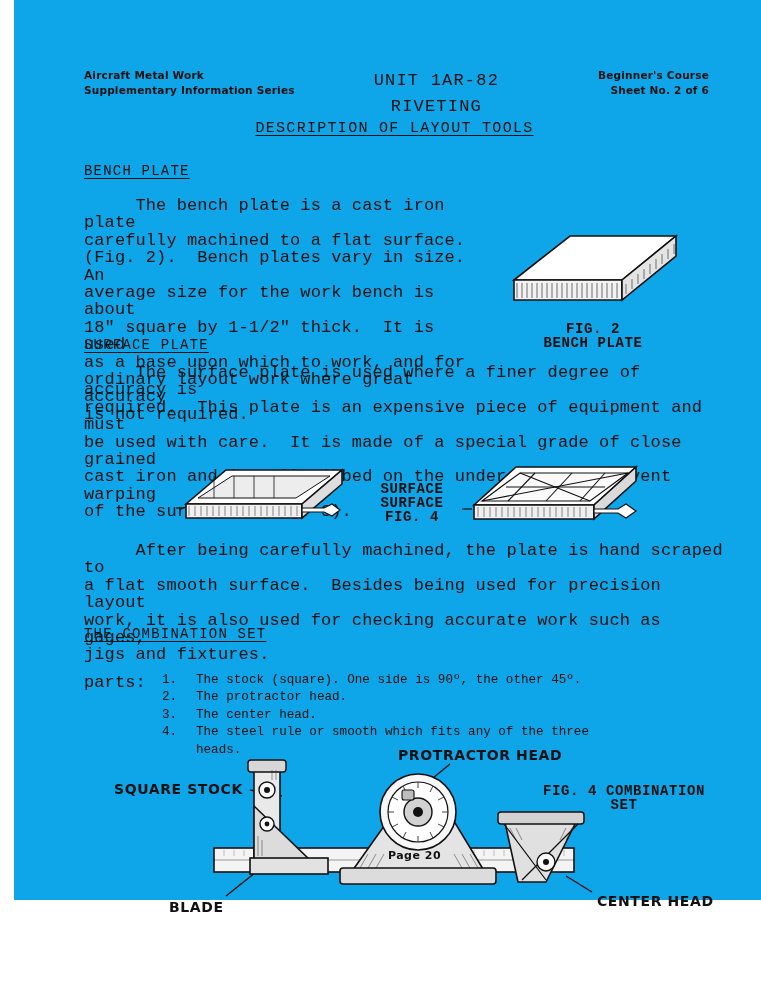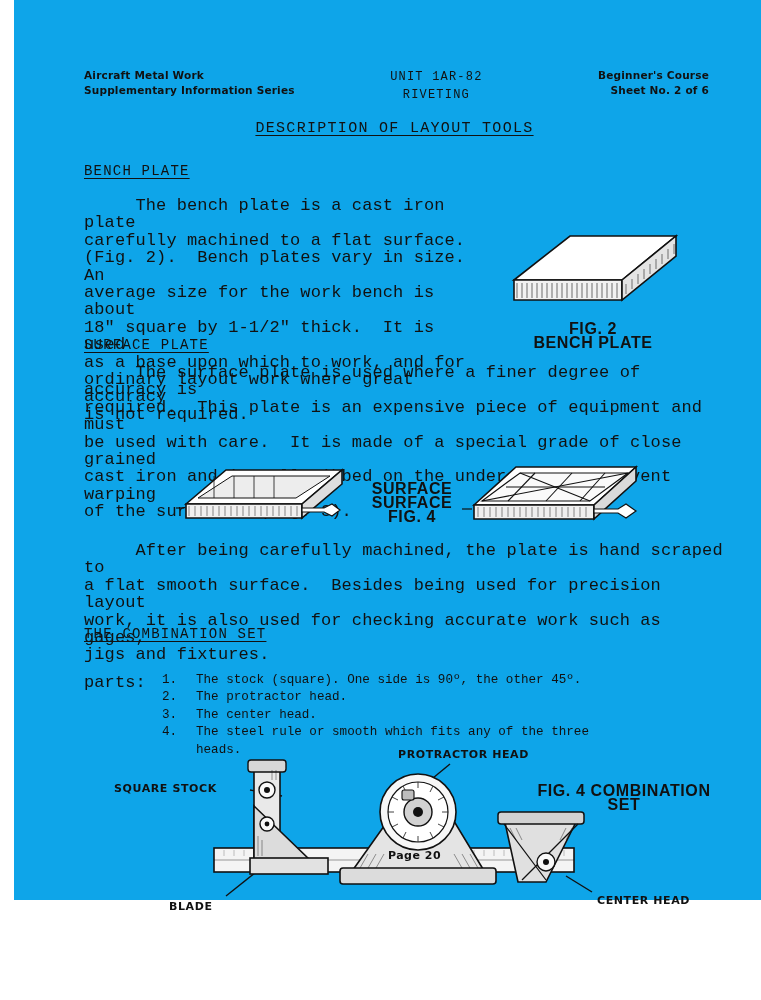--- a/index.html
+++ b/index.html
@@ -36,21 +36,21 @@
   .hdr-left div, .hdr-right div {
     font-family: "DejaVu Sans", sans-serif;
     font-size: 10.5px;
     font-weight: bold;
     letter-spacing: 0.2px;
     white-space: nowrap;
   }
   .hdr-right { text-align: right; }
   .hdr-center {
     font-family: "Liberation Mono", monospace;
-    font-size: 12px;
+    font-size: 17px;
     letter-spacing: 1.2px;
     text-align: center;
     margin-left: 20px;
     margin-right: 40px;
     white-space: nowrap;
   }
   .hdr-center div { line-height: 1.5; }
 
   
   .doc-title {
@@ -80,31 +80,31 @@
     font-family: Liberation Mono, monospace;
     font-size: 17px;
     line-height: 17.4px;
     letter-spacing: 0.1px;
     white-space: pre-wrap;
   }
 
   
   .fig-cap {
     position: absolute;
-    font-family: Liberation Sans, sans-serif;
-    font-size: 16px;
+    font-family: Liberation Mono, monospace;
+    font-size: 14px;
     font-weight: bold;
     letter-spacing: 0.6px;
     text-align: center;
     line-height: 14px;
   }
   .label-txt {
     position: absolute;
     font-family: "DejaVu Sans", sans-serif;
-    font-size: 11px;
+    font-size: 14px;
     font-weight: bold;
     letter-spacing: 0.6px;
     line-height: 14px;
     white-space: nowrap;
   }
 
   
   .list-block {
     position: absolute;
     font-family: "Liberation Mono", monospace;

